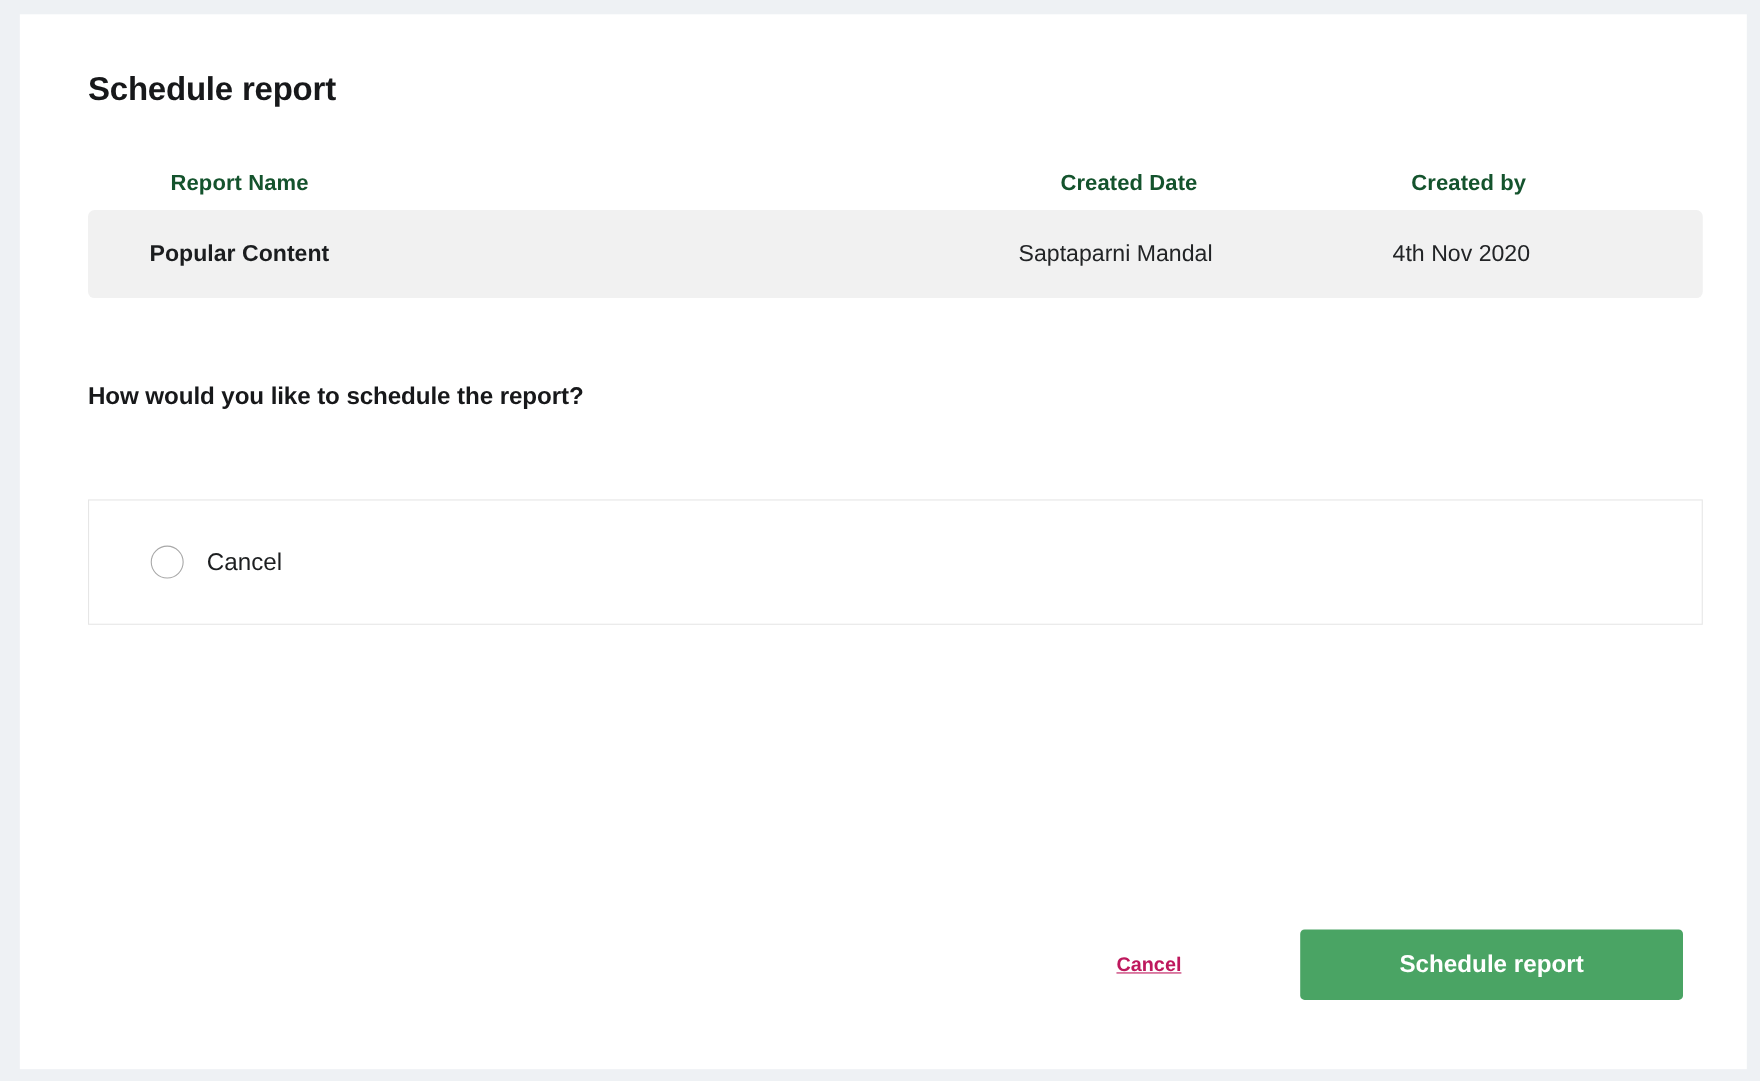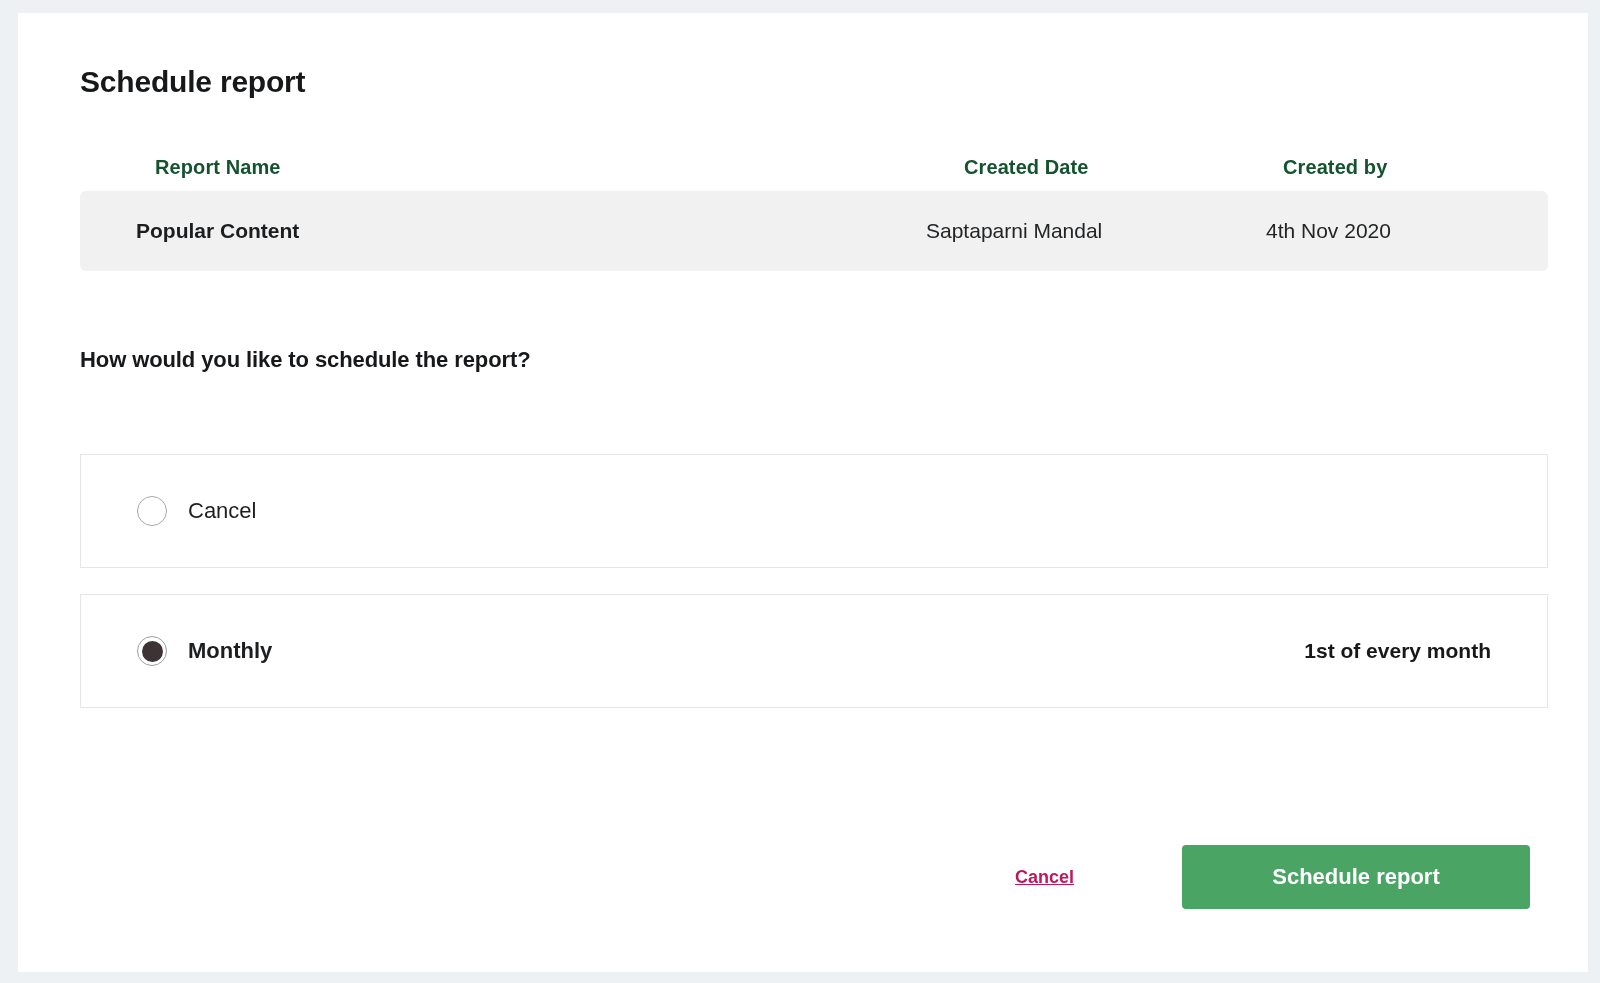--- a/index.html
+++ b/index.html
@@ -223,25 +223,20 @@
   </div>
 
   <div class="options">
 
     <div class="option-card">
       <span class="radio off"></span>
       <span class="option-label">Cancel</span>
       <span class="option-meta"></span>
     </div>
 
-    <div class="option-card">
-      <span class="radio on"></span>
-      <span class="option-label selected">Monthly</span>
-      <span class="option-meta">1st of every month</span>
-    </div>
 
   </div>
 
   <div class="footer">
     <button class="btn-cancel">Cancel</button>
     <button class="btn-primary">Schedule report</button>
   </div>
 
 </div>
 

